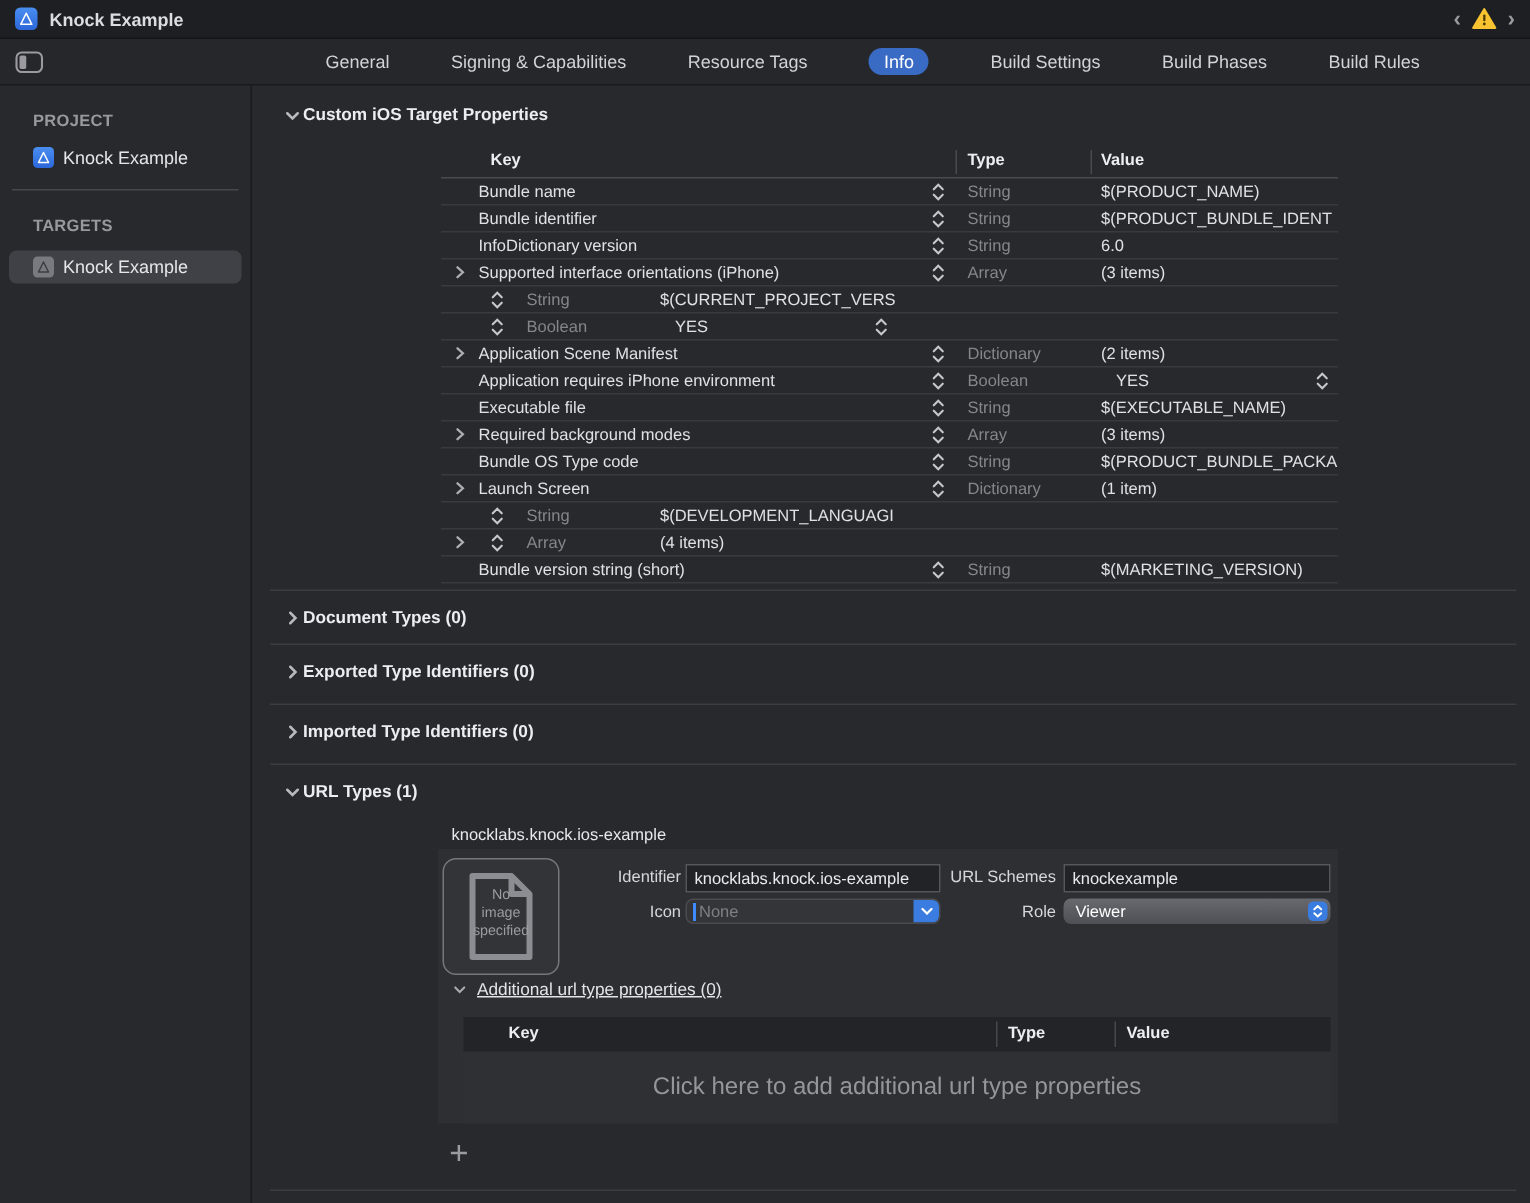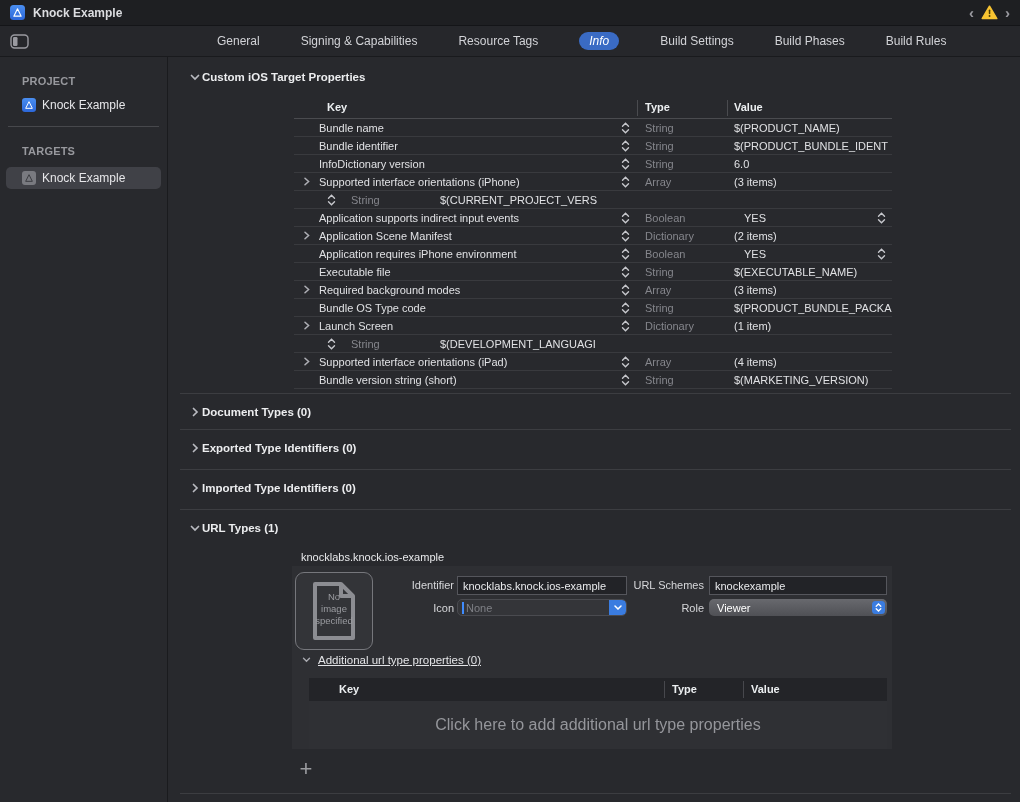--- a/index.html
+++ b/index.html
@@ -16,21 +16,21 @@
     background:linear-gradient(#4a8ef0,#2c67da); display:flex; align-items:center; justify-content:center; }
   .wintitle { margin-left:8px; font-size:12px; font-weight:bold; color:#dcdde0; }
   .tb-right { margin-left:auto; display:flex; align-items:center; gap:7px; }
   .navchev { color:#9a9aa0; font-size:15px; line-height:1; font-weight:bold; cursor:default; }
   
   .tabbar { height:31px; background:#26272b; border-bottom:1px solid #191a1d;
     display:flex; align-items:center; position:relative; }
   .sidebar-toggle { margin-left:10px; display:flex; }
   .tabs { position:absolute; left:217px; display:flex; gap:41px; align-items:center; }
   .tab { font-size:12px; color:#d2d3d7; padding:2px 0; white-space:nowrap; cursor:default; }
-  .tab.selected { background:#3a6bc4; color:#fff; border-radius:10px; padding:2px 10px;font-style:italic; }
+  .tab.selected { background:#3a6bc4; color:#fff; border-radius:10px; padding:2px 10px; }
   
   .bodyrow { display:flex; height:745px; }
   .sidebar { width:168px; border-right:1px solid #1a1b1e; flex:none; }
   .side-h { margin:18px 0 0 22px; font-size:11px; font-weight:bold; color:#98999e; letter-spacing:.2px; }
   .side-item { display:flex; align-items:center; gap:6px; margin:11px 0 0 22px; font-size:12px; color:#e6e6e9; }
   .side-item.sel { margin:10px 6px 0 6px; padding-left:16px; height:22px; background:#404147; border-radius:5px; }
   .miniicon { width:14px; height:14px; border-radius:3px; display:flex; align-items:center; justify-content:center; flex:none; }
   .miniicon.blue { background:linear-gradient(#4a8ef0,#2c67da); }
   .miniicon.gray { background:#797a80; }
   .side-div { height:1px; background:#47484c; margin:14px 8px 0 8px; }
@@ -241,21 +241,20 @@
                 <path d="M1.5 7.8 L4.5 10.8 L7.5 7.8" fill="none" stroke="#c7c8cd" stroke-width="1.4" stroke-linecap="round"></path>
               </svg>
             </span>
             <span class="ptype">String</span>
             <span class="pval">
               <span>$(CURRENT_PROJECT_VERS</span>
             </span>
           </div>
           <div class="prow">
             <span class="pchev"></span>
-            <span class="pkey">Application supports indirect input events</span>
             <span class="pstep">
               <svg width="9" height="12" viewBox="0 0 9 12">
                 <path d="M1.5 4.2 L4.5 1.2 L7.5 4.2" fill="none" stroke="#c7c8cd" stroke-width="1.4" stroke-linecap="round"></path>
                 <path d="M1.5 7.8 L4.5 10.8 L7.5 7.8" fill="none" stroke="#c7c8cd" stroke-width="1.4" stroke-linecap="round"></path>
               </svg>
             </span>
             <span class="ptype">Boolean</span>
             <span class="pval">
               <span class="yes">YES</span>
               <span class="vstep">
@@ -380,21 +379,20 @@
             <span class="pval">
               <span>$(DEVELOPMENT_LANGUAGI</span>
             </span>
           </div>
           <div class="prow">
             <span class="pchev">
               <svg width="6" height="9" viewBox="0 0 6 9">
                 <path d="M1 1.2 L4.6 4.5 L1 7.8" fill="none" stroke="#aeafb5" stroke-width="1.5" stroke-linecap="round"></path>
               </svg>
             </span>
-            <span class="pkey">Supported interface orientations (iPad)</span>
             <span class="pstep">
               <svg width="9" height="12" viewBox="0 0 9 12">
                 <path d="M1.5 4.2 L4.5 1.2 L7.5 4.2" fill="none" stroke="#c7c8cd" stroke-width="1.4" stroke-linecap="round"></path>
                 <path d="M1.5 7.8 L4.5 10.8 L7.5 7.8" fill="none" stroke="#c7c8cd" stroke-width="1.4" stroke-linecap="round"></path>
               </svg>
             </span>
             <span class="ptype">Array</span>
             <span class="pval">
               <span>(4 items)</span>
             </span>

